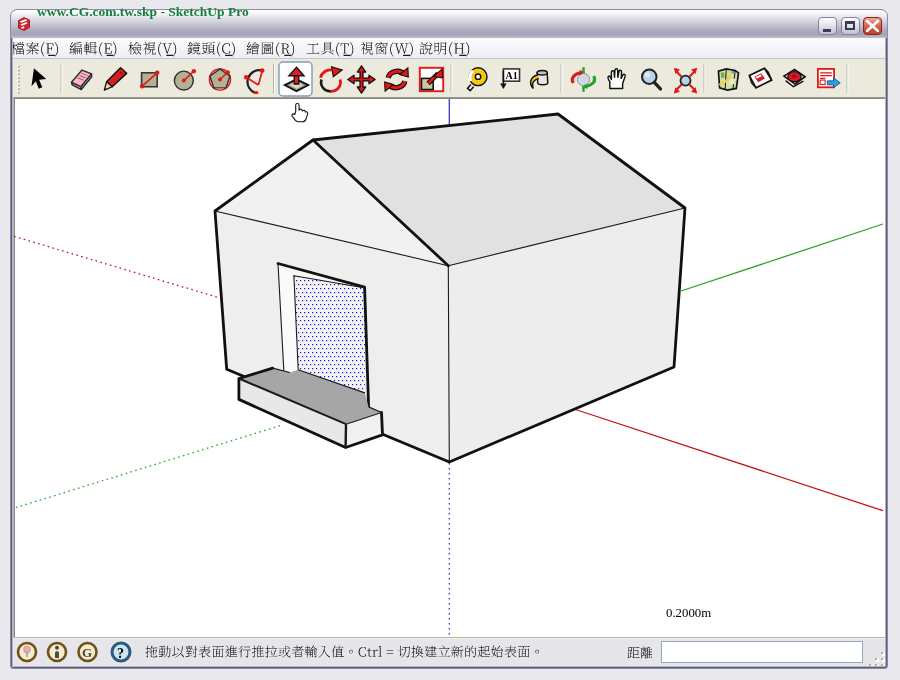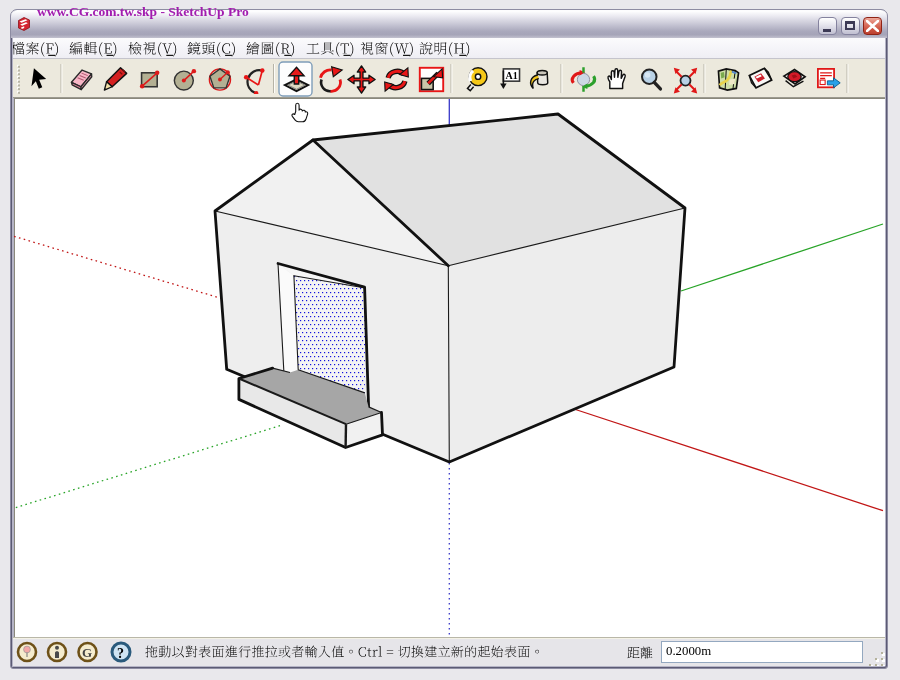--- a/index.html
+++ b/index.html
@@ -6,21 +6,21 @@
 .abs{position:absolute;}
 </style></head><body>
 <div class="abs" style="left:10px;top:9px;width:876px;height:658px;background:#b5b4c6;border:1px solid #8d8ca2;box-shadow:inset 1px 1px 0 #5b5a74, inset -1px -1px 0 #5b5a74;border-radius:7px 7px 3px 3px;"></div>
 <div class="abs" style="left:11px;top:10px;width:876px;height:28px;border-radius:6px 6px 0 0;border-top:1px solid #fdfdfe;box-sizing:border-box;background:linear-gradient(#ffffff 0%,#ecebf2 18%,#c9c8d6 48%,#a9a8bc 75%,#a5a4b8 88%,#c2c1cf 100%);"></div>
 <svg class="abs" style="left:16px;top:16px;" width="16" height="16" viewBox="0 0 16 16">
 <path d="M2.5,4.5 L8,1.5 L13.5,4 L13.5,11.5 L8,14.5 L2.5,12 Z" fill="#d42531" stroke="#8e1018" stroke-width="0.8"></path>
 <path d="M3.5,5.5 L9.5,3.2 L11.5,4.2 L5.5,6.8 Z" fill="#fff"></path>
 <path d="M4.2,8.6 L10,6.2 L11.8,7.2 L6.2,9.8 Z" fill="#fff"></path>
 <path d="M5,11.6 L8.2,10.3 L8.2,12 L5.8,13 Z" fill="#fff"></path>
 </svg>
-<div class="abs" style="left:37px;top:4px;font:bold 13.5px 'Liberation Serif',serif;color:#a21caf;">www.CG.com.tw.skp - SketchUp Pro</div>
+<div class="abs" style="left:37px;top:4px;font:bold 13.5px 'Liberation Serif',serif;color:#15803d;">www.CG.com.tw.skp - SketchUp Pro</div>
 <div class="abs" style="left:818px;top:17px;width:19px;height:18px;border-radius:4px;background:linear-gradient(#ffffff 0%,#e8e7ef 40%,#c3c2d3 95%);border:1px solid #84829e;box-sizing:border-box;"></div>
 <div class="abs" style="left:841px;top:17px;width:19px;height:18px;border-radius:4px;background:linear-gradient(#ffffff 0%,#e8e7ef 40%,#c3c2d3 95%);border:1px solid #84829e;box-sizing:border-box;"></div>
 <div class="abs" style="left:863px;top:17px;width:19px;height:18px;border-radius:4px;background:linear-gradient(#eda99c 0%,#dd7867 35%,#cc5240 70%,#bc4130 100%);border:1px solid #8e2315;box-sizing:border-box;"></div>
 <div class="abs" style="left:823px;top:29px;width:8px;height:3px;background:#3c3a55;"></div>
 <div class="abs" style="left:845px;top:21px;width:10px;height:9px;border:2px solid #3c3a55;border-top-width:3px;box-sizing:border-box;background:transparent;"></div>
 <svg class="abs" style="left:866px;top:20px;" width="13" height="12" viewBox="0 0 13 12">
 <path d="M1,1 L12,11 M12,1 L1,11" stroke="#fff" stroke-width="2.6" stroke-linecap="round"></path>
   </svg>
 <div class="abs" style="left:13px;top:38px;width:872px;height:21px;background:linear-gradient(#fbfbfd,#efeef4);border-bottom:1px solid #c5c4cc;box-sizing:border-box;"></div>
 <svg class="abs" style="left:13px;top:38px;" width="872" height="21" viewBox="13 38 872 21">
@@ -301,12 +301,12 @@
     <rect x="882" y="659" width="3" height="3" fill="#fff"></rect>
     <rect x="881" y="658" width="2" height="2" fill="#b5b29c"></rect>
     <rect x="870" y="665" width="3" height="3" fill="#fff"></rect>
     <rect x="869" y="664" width="2" height="2" fill="#b5b29c"></rect>
     <rect x="876" y="665" width="3" height="3" fill="#fff"></rect>
     <rect x="875" y="664" width="2" height="2" fill="#b5b29c"></rect>
     <rect x="882" y="665" width="3" height="3" fill="#fff"></rect>
     <rect x="881" y="664" width="2" height="2" fill="#b5b29c"></rect>
   </svg>
 <div class="abs" style="left:661px;top:641px;width:202px;height:22px;background:#fff;border:1px solid #94a8c0;box-sizing:border-box;"></div>
-<div class="abs" style="left:666px;top:644px;font:12.8px 'Liberation Serif',serif;color:#000;">0.2000m</div>
+<div class="abs" style="left:666px;top:606px;font:12.8px 'Liberation Serif',serif;color:#000;">0.2000m</div>
 </body></html>

